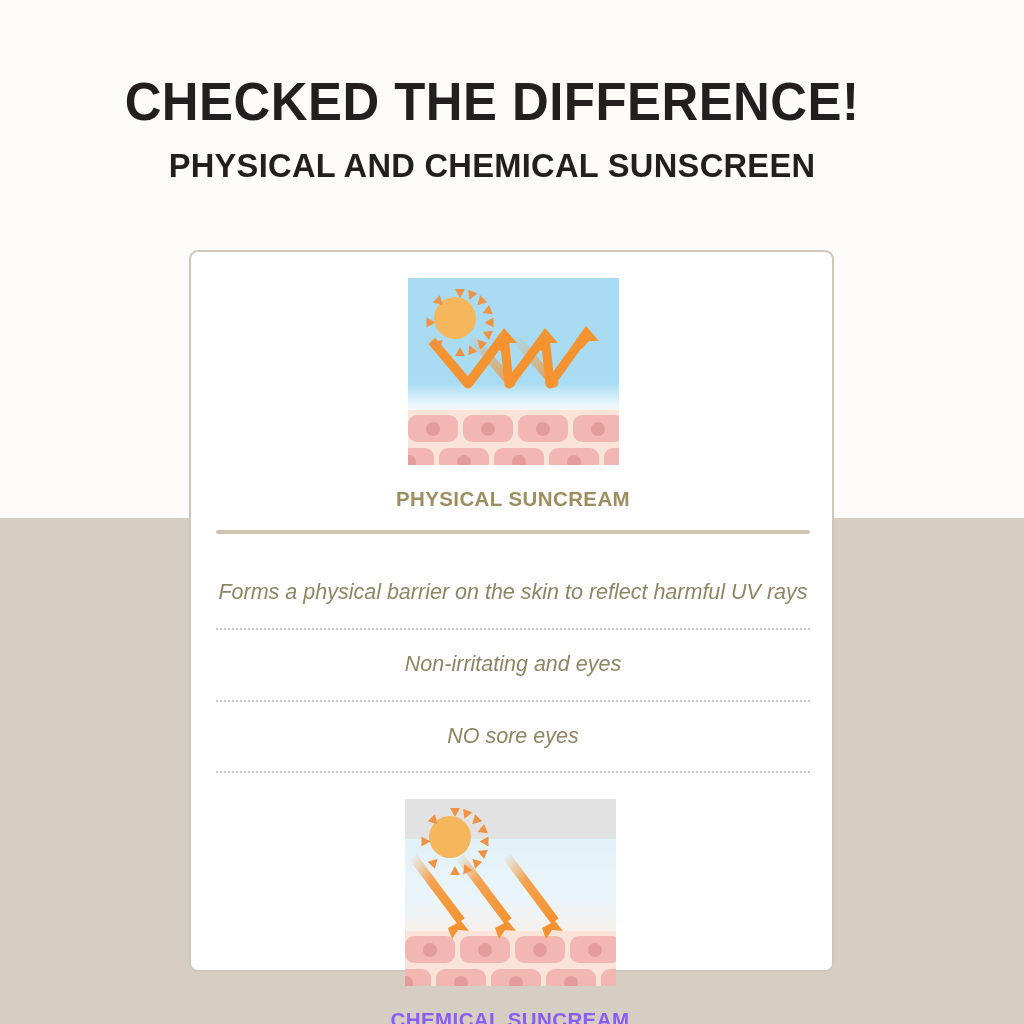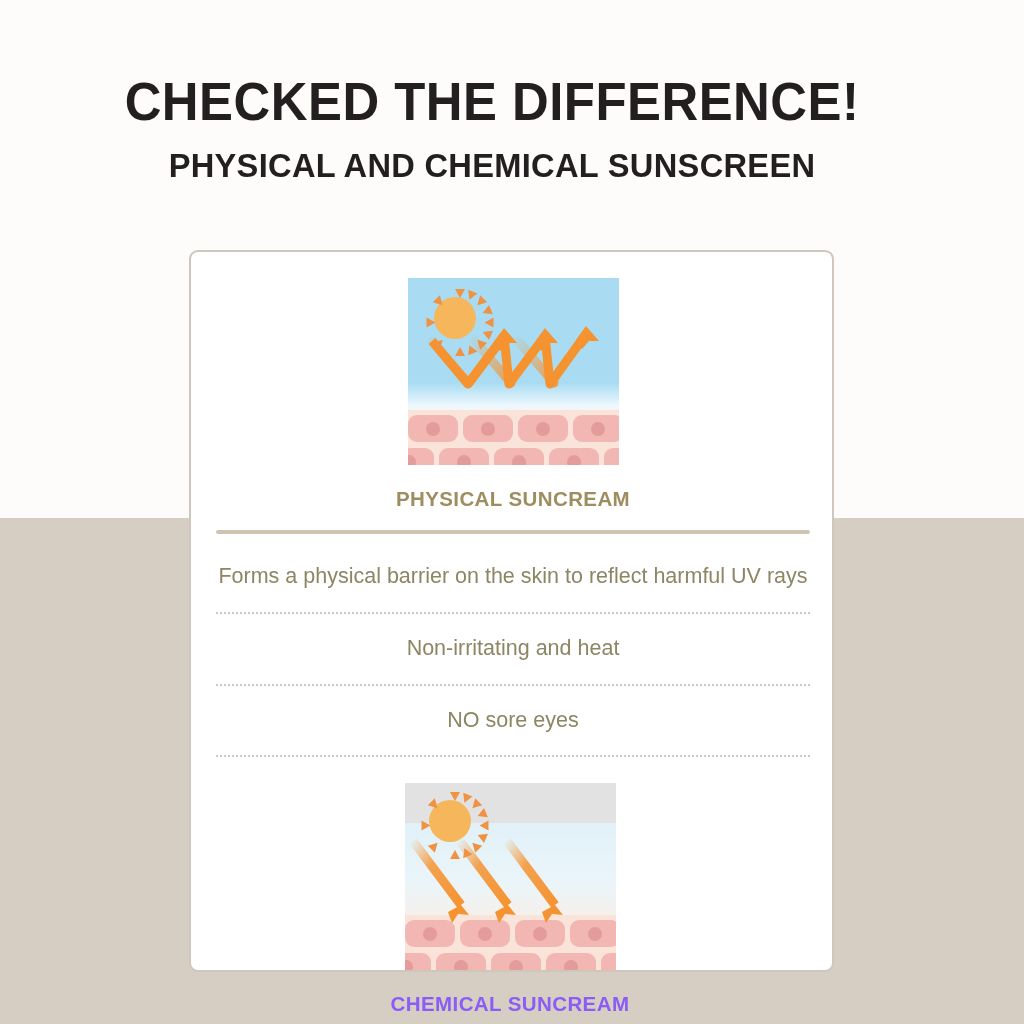--- a/index.html
+++ b/index.html
@@ -217,21 +217,21 @@
   }
   .col-left .feature  { color: #8e8564; }
   .col-right .feature { color: #4d4d4d; }
 
   .dotted {
     width: 100%;
     height: 0;
     border-top: 2px dotted #c9c9c9;
   }
 
-  .col-left .features  { padding-top: 8px; }
+  .col-left .features  { padding-top: 24px; font-style: italic; }
   .col-right .features { padding-top: 8px; }
 </style>
 </head>
 <body>
 
 <div class="bg-top"></div>
 <div class="bg-bottom"></div>
 
 <div class="headings">
   <h1 class="title-main">CHECKED THE DIFFERENCE!</h1>
@@ -318,21 +318,21 @@
           <div class="ray" style="transform: rotate(337.5deg) translate(0,29px);"></div>
         </div>
       </div>
 
       <div class="col-header">PHYSICAL SUNCREAM</div>
       <div class="header-rule"></div>
 
       <div class="features">
         <div class="feature">Forms a physical barrier on the skin to reflect harmful UV rays</div>
         <div class="dotted"></div>
-        <div class="feature">Non-irritating and heat</div>
+        <div class="feature">Non-irritating and eyes</div>
         <div class="dotted"></div>
         <div class="feature">NO sore eyes</div>
         <div class="dotted"></div>
       </div>
     </div>
 
     <div class="col col-right">
 
       <div class="illus illus-right">
         <div class="pale-sky"></div>

